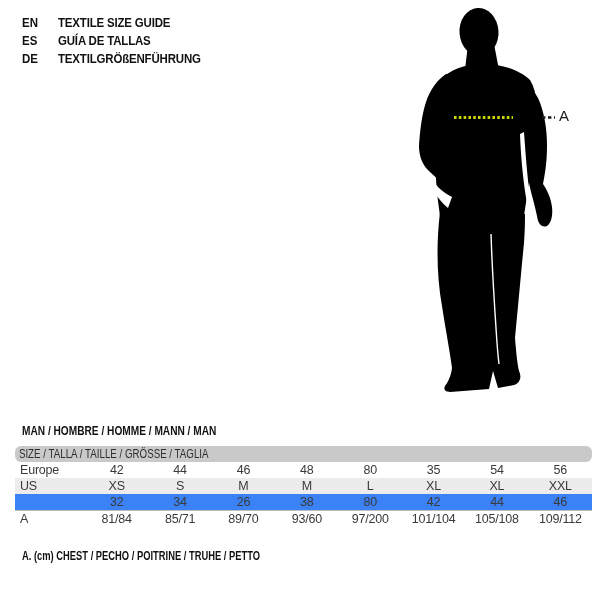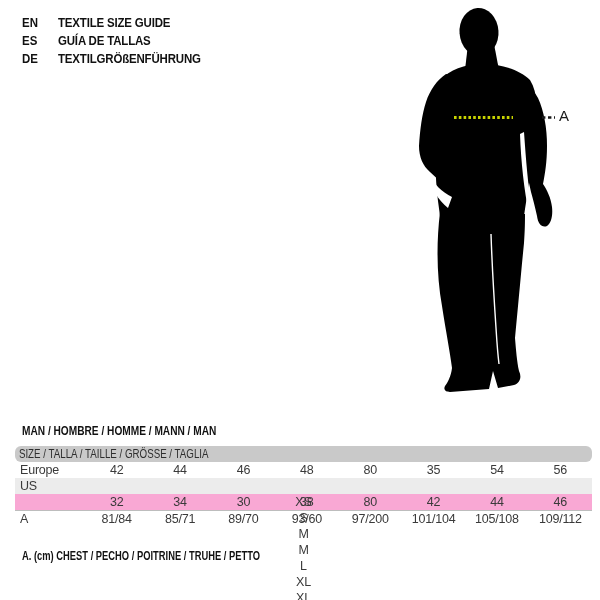--- a/index.html
+++ b/index.html
@@ -77,36 +77,36 @@
           <div class="t-label">Europe</div>
           <div class="t-cell">42</div>
           <div class="t-cell">44</div>
           <div class="t-cell">46</div>
           <div class="t-cell">48</div>
           <div class="t-cell">80</div>
           <div class="t-cell">35</div>
           <div class="t-cell">54</div>
           <div class="t-cell">56</div>
         </div>
-        <div class="t-row" style="background: rgb(236, 236, 236); flex-direction: column;">
+        <div class="t-row" style="background: rgb(236, 236, 236);">
           <div class="t-label">US</div>
           <div class="t-cell">XS</div>
           <div class="t-cell">S</div>
           <div class="t-cell">M</div>
           <div class="t-cell">M</div>
           <div class="t-cell">L</div>
           <div class="t-cell">XL</div>
           <div class="t-cell">XL</div>
           <div class="t-cell">XXL</div>
         </div>
-        <div class="t-row" style="background: #f9a8d4;">
+        <div class="t-row" style="background: #3b82f6;">
           <div class="t-label"></div>
           <div class="t-cell">32</div>
           <div class="t-cell">34</div>
-          <div class="t-cell">30</div>
+          <div class="t-cell">26</div>
           <div class="t-cell">38</div>
           <div class="t-cell">80</div>
           <div class="t-cell">42</div>
           <div class="t-cell">44</div>
           <div class="t-cell">46</div>
         </div>
         <div class="t-row topline">
           <div class="t-label">A</div>
           <div class="t-cell">81/84</div>
           <div class="t-cell">85/71</div>

